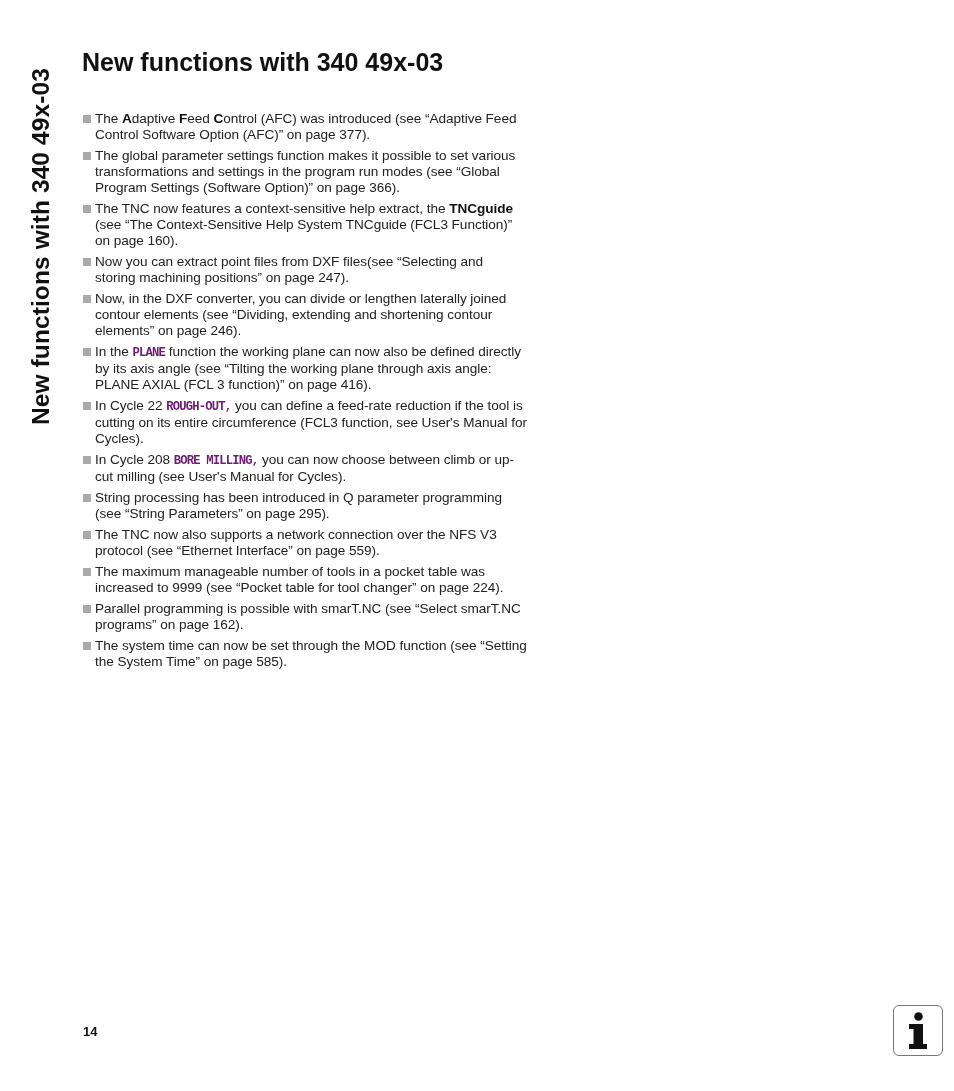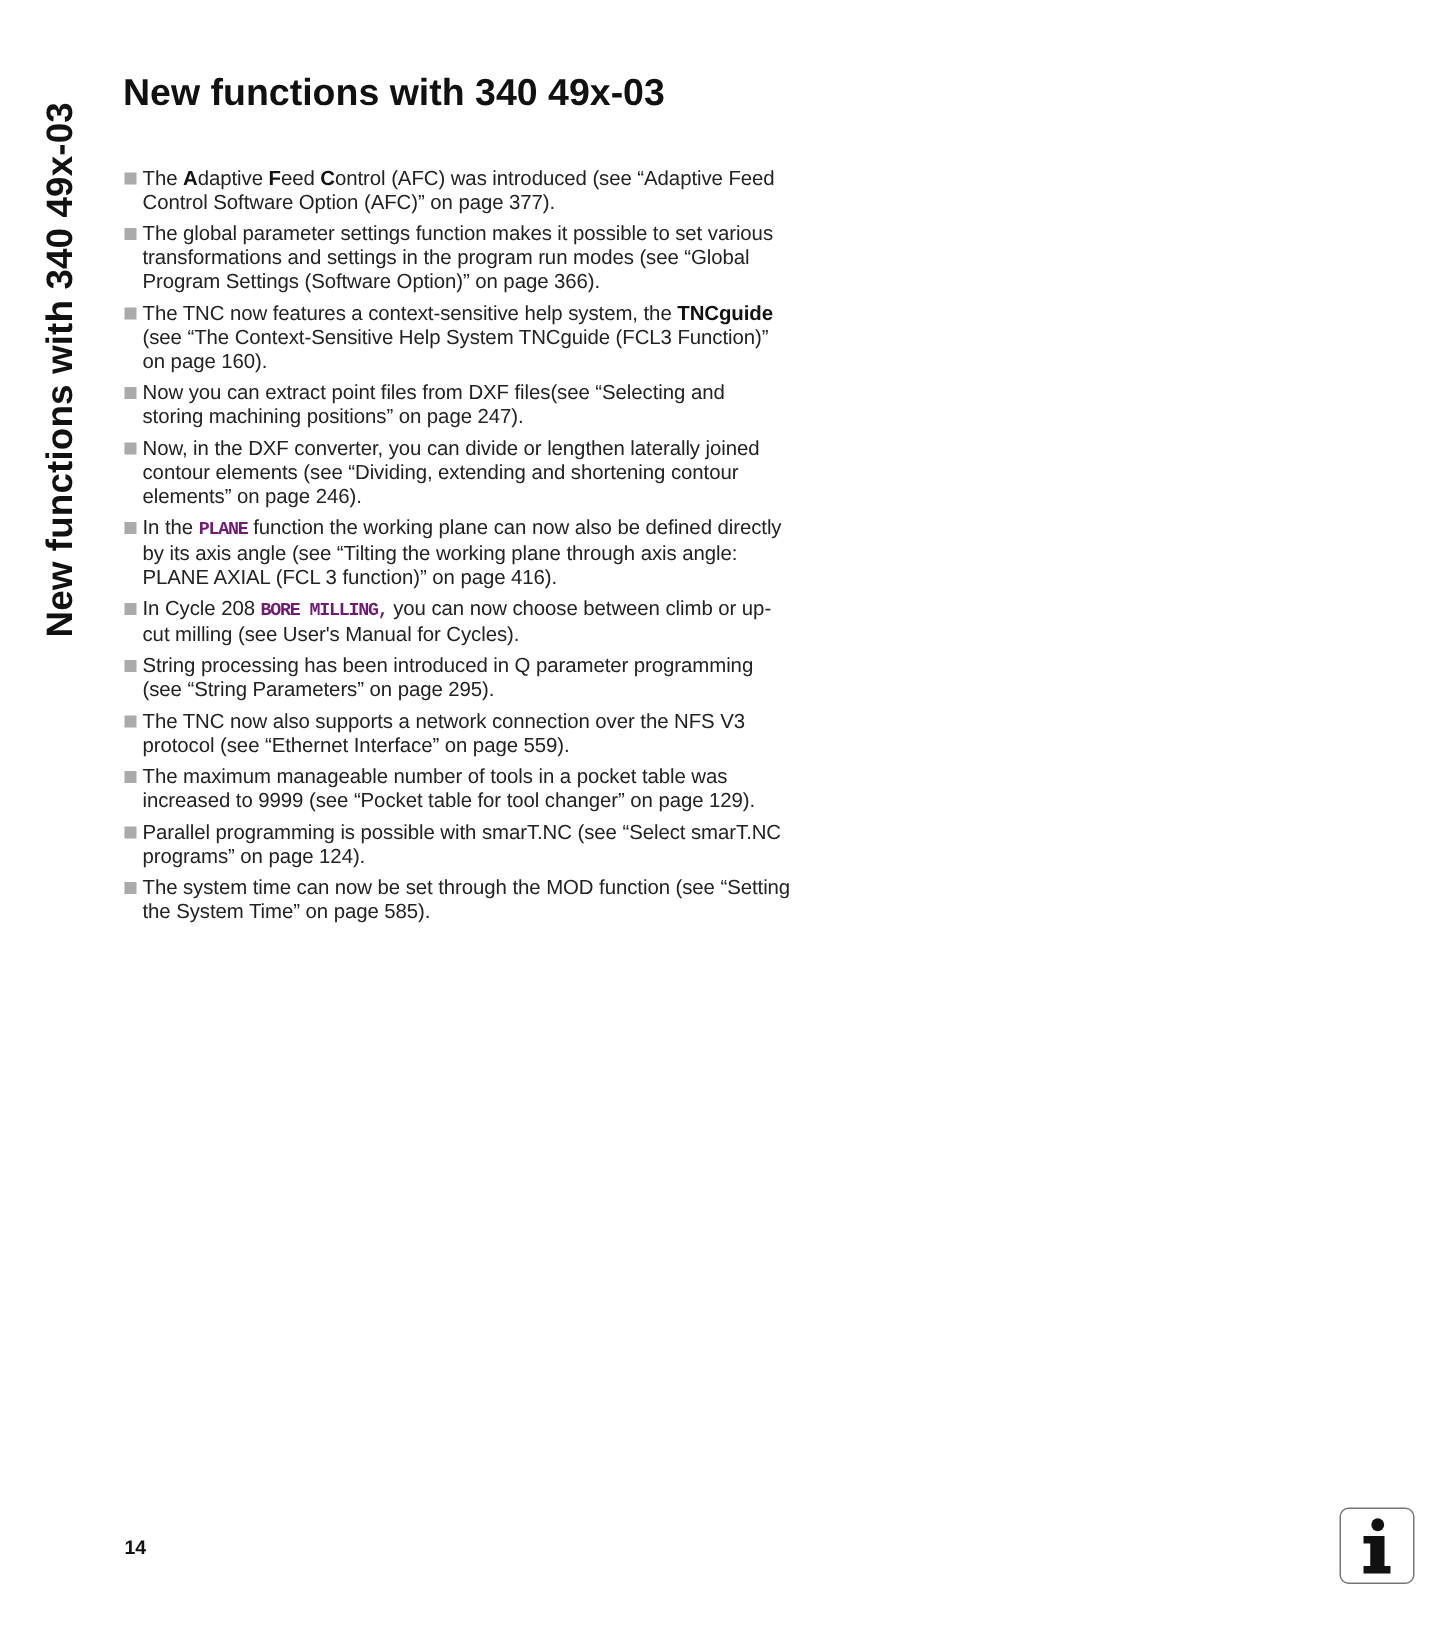--- a/index.html
+++ b/index.html
@@ -27,29 +27,30 @@
 </head>
 <body>
 
 <div class="side-title">New functions with 340 49x-03</div>
 
 <h1 class="page-title">New functions with 340 49x-03</h1>
 
 <ul class="items" id="items-list">
     <li class="item"><span class="bullet"></span><span>The </span><span class="b">A</span><span>daptive </span><span class="b">F</span><span>eed </span><span class="b">C</span><span>ontrol (AFC) was introduced (see “Adaptive Feed Control Software Option (AFC)” on page 377).</span></li>
     <li class="item"><span class="bullet"></span><span>The global parameter settings function makes it possible to set various transformations and settings in the program run modes (see “Global Program Settings (Software Option)” on page 366).</span></li>
-    <li class="item"><span class="bullet"></span><span>The TNC now features a context-sensitive help system, the </span><span class="b">TNCguide</span><span> (see “The Context-Sensitive Help System TNCguide (FCL3 Function)” on page 160).</span></li>
+    <li class="item"><span class="bullet"></span><span>The TNC now features a context-sensitive help extract, the </span><span class="b">TNCguide</span><span> (see “The Context-Sensitive Help System TNCguide (FCL3 Function)” on page 160).</span></li>
     <li class="item"><span class="bullet"></span><span>Now you can extract point files from DXF files(see “Selecting and storing machining positions” on page 247).</span></li>
     <li class="item"><span class="bullet"></span><span>Now, in the DXF converter, you can divide or lengthen laterally joined contour elements (see “Dividing, extending and shortening contour elements” on page 246).</span></li>
     <li class="item"><span class="bullet"></span><span>In the </span><span class="code">PLANE</span><span> function the working plane can now also be defined directly by its axis angle (see “Tilting the working plane through axis angle: PLANE AXIAL (FCL 3 function)” on page 416).</span></li>
+    <li class="item"><span class="bullet"></span><span>In Cycle 22 </span><span class="code">ROUGH-OUT,</span><span> you can define a feed-rate reduction if the tool is cutting on its entire circumference (FCL3 function, see User's Manual for Cycles).</span></li>
     <li class="item"><span class="bullet"></span><span>In Cycle 208 </span><span class="code">BORE MILLING,</span><span> you can now choose between climb or up-cut milling (see User's Manual for Cycles).</span></li>
     <li class="item"><span class="bullet"></span><span>String processing has been introduced in Q parameter programming (see “String Parameters” on page 295).</span></li>
     <li class="item"><span class="bullet"></span><span>The TNC now also supports a network connection over the NFS V3 protocol (see “Ethernet Interface” on page 559).</span></li>
-    <li class="item"><span class="bullet"></span><span>The maximum manageable number of tools in a pocket table was increased to 9999 (see “Pocket table for tool changer” on page 129).</span></li>
-    <li class="item"><span class="bullet"></span><span>Parallel programming is possible with smarT.NC (see “Select smarT.NC programs” on page 124).</span></li>
+    <li class="item"><span class="bullet"></span><span>The maximum manageable number of tools in a pocket table was increased to 9999 (see “Pocket table for tool changer” on page 224).</span></li>
+    <li class="item"><span class="bullet"></span><span>Parallel programming is possible with smarT.NC (see “Select smarT.NC programs” on page 162).</span></li>
     <li class="item"><span class="bullet"></span><span>The system time can now be set through the MOD function (see “Setting the System Time” on page 585).</span></li>
   </ul>
 
 <div class="page-number">14</div>
 
 <div class="info-box">
   <svg width="48" height="49" viewBox="0 0 48 49">
     <circle cx="24.5" cy="10.5" r="4.3" fill="#111"></circle>
     <path d="M15 18 L29 18 L29 38 L33 38 L33 43 L15 43 L15 38 L19.5 38 L19.5 23 L15 23 Z" fill="#111"></path>
   </svg>

